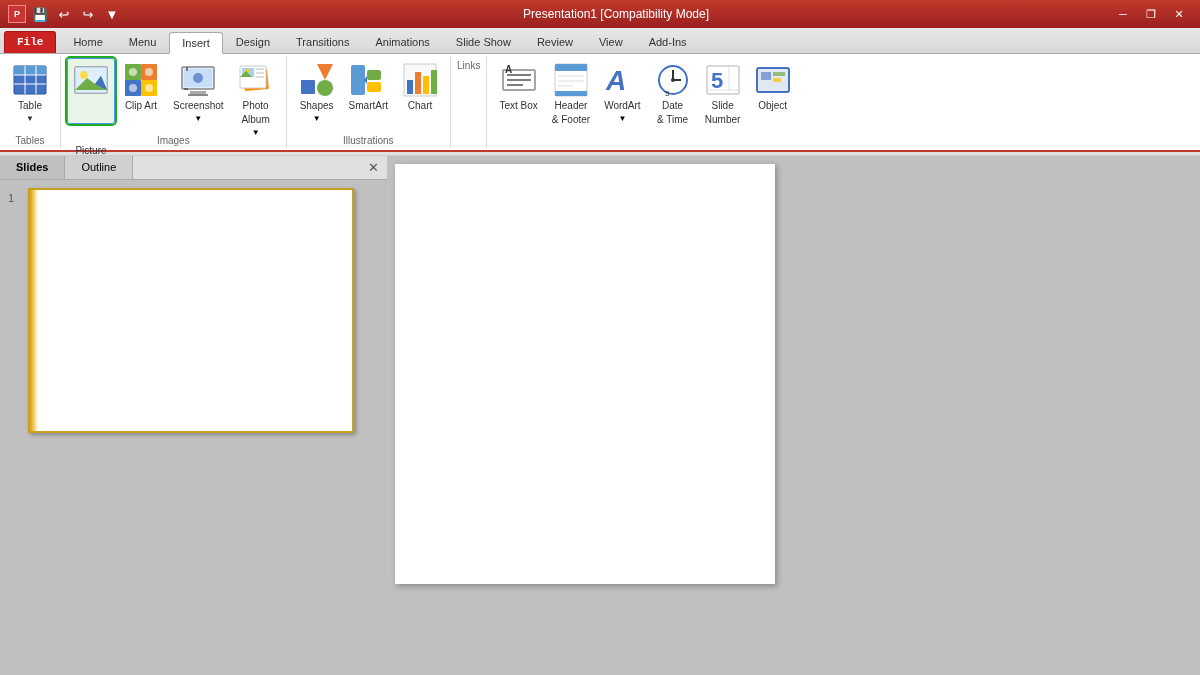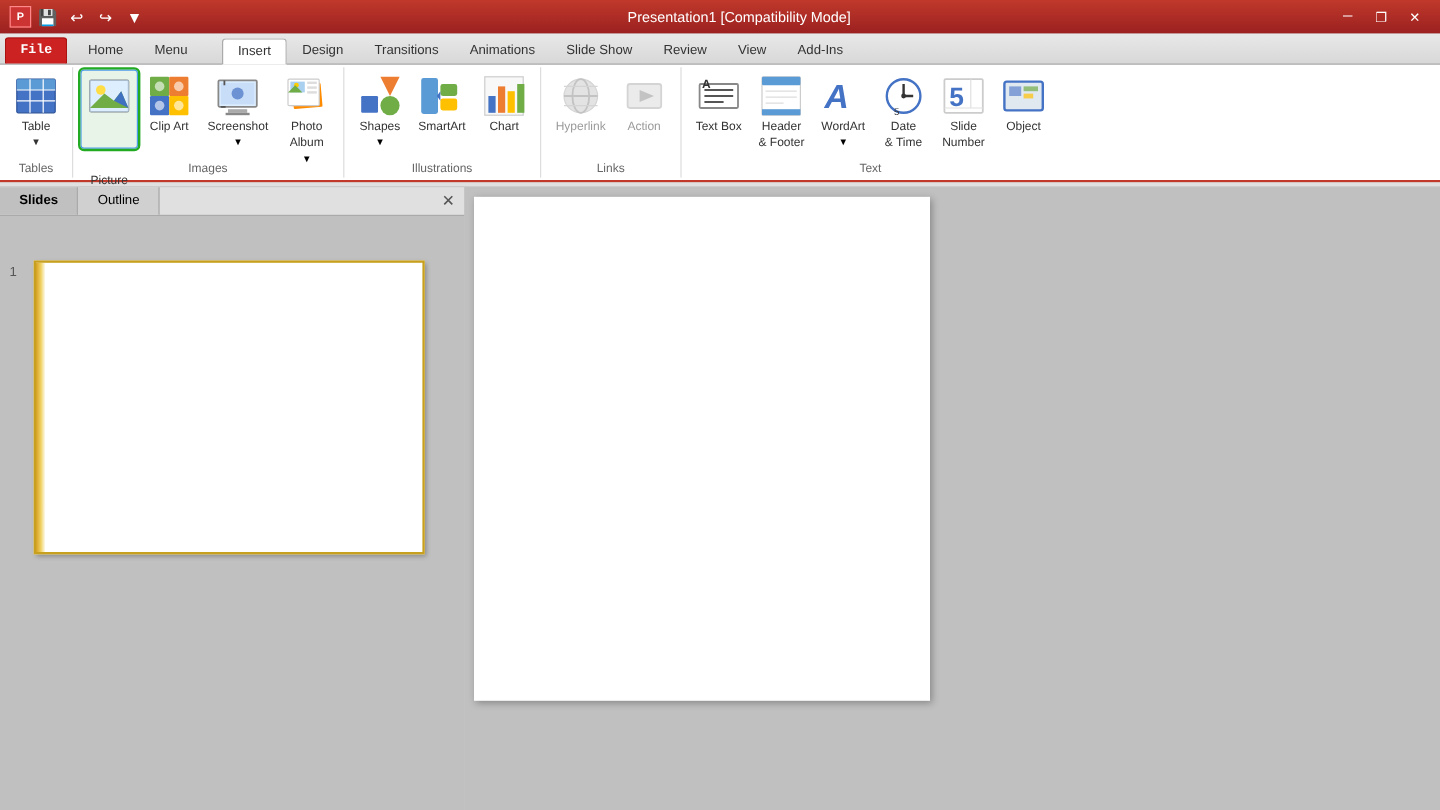--- a/index.html
+++ b/index.html
@@ -51,21 +51,20 @@
       font-weight: bold;
       margin-right: 4px;
       font-family: Liberation Mono, monospace;
     }
     .tab.active {
       background: white;
       border-color: #aaa;
       border-bottom: 1px solid white;
       margin-bottom: -1px;
       z-index: 2;
-      margin-left: 16px;
     }
 
     
     #ribbon {
       background: white;
       border-bottom: 2px solid #c0392b;
       height: 98px;
       display: flex;
       align-items: stretch;
       padding: 2px 0;
@@ -127,21 +126,20 @@
       display: flex;
       height: calc(675px - 28px - 26px - 98px - 4px);
       background: #c8c8c8;
     }
 
     #slide-panel {
       width: 387px;
       background: #c0c0c0;
       display: flex;
       flex-direction: column;
-      gap: 29px;
     }
 
     #slide-tabs {
       display: flex;
       background: #e0e0e0;
       border-bottom: 1px solid #aaa;
     }
     .slide-tab {
       padding: 5px 16px;
       cursor: pointer;
@@ -370,44 +368,20 @@
             <rect x="29" y="8" width="6" height="24" fill="#70ad47"></rect>
           </svg>
         </div>
         <span class="btn-label">Chart</span>
       </div>
     </div>
     <div class="group-label">Illustrations</div>
   </div>
 
   <div class="ribbon-group">
-    <div class="group-content">
-      <div class="ribbon-btn-large" style="opacity:0.5;">
-        <div class="btn-icon">
-          <svg width="36" height="36" viewBox="0 0 36 36">
-            <circle cx="18" cy="18" r="14" fill="#c8c8c8" stroke="#aaa" stroke-width="1"></circle>
-            <line x1="4" y1="18" x2="32" y2="18" stroke="#888" stroke-width="1.5"></line>
-            <ellipse cx="18" cy="18" rx="7" ry="14" fill="none" stroke="#888" stroke-width="1.5"></ellipse>
-            <line x1="4" y1="10" x2="32" y2="10" stroke="#aaa" stroke-width="1"></line>
-            <line x1="4" y1="26" x2="32" y2="26" stroke="#aaa" stroke-width="1"></line>
-          </svg>
-        </div>
-        <span class="btn-label">Hyperlink</span>
-      </div>
-
-      <div class="ribbon-btn-large" style="opacity:0.5;">
-        <div class="btn-icon">
-          <svg width="36" height="36" viewBox="0 0 36 36">
-            <rect x="4" y="8" width="28" height="20" fill="#d8d8d8" stroke="#aaa" stroke-width="1.5" rx="2"></rect>
-            <polygon points="14,13 26,18 14,23" fill="#888"></polygon>
-          </svg>
-        </div>
-        <span class="btn-label">Action</span>
-      </div>
-    </div>
     <div class="group-label">Links</div>
   </div>
 
   <div class="ribbon-group">
     <div class="group-content">
       <div class="ribbon-btn-large">
         <div class="btn-icon">
           <svg width="36" height="36" viewBox="0 0 36 36">
             <rect x="2" y="8" width="32" height="20" fill="white" stroke="#888" stroke-width="1.5" rx="1"></rect>
             <line x1="6" y1="13" x2="30" y2="13" stroke="#555" stroke-width="1.5"></line>
@@ -476,21 +450,20 @@
           <svg width="36" height="36" viewBox="0 0 36 36">
             <rect x="2" y="6" width="32" height="24" fill="#e0e8f0" stroke="#4472c4" stroke-width="2" rx="2"></rect>
             <rect x="6" y="10" width="10" height="8" fill="#4472c4" opacity="0.6"></rect>
             <rect x="18" y="10" width="12" height="4" fill="#70ad47" opacity="0.7"></rect>
             <rect x="18" y="16" width="8" height="4" fill="#ffc000" opacity="0.7"></rect>
           </svg>
         </div>
         <span class="btn-label">Object</span>
       </div>
     </div>
-    <div class="group-label">Text</div>
   </div>
 
 </div>
 
 <div id="ribbon-separator"></div>
 
 <div id="main-area">
 
   <div id="slide-panel">
     <div id="slide-tabs">

